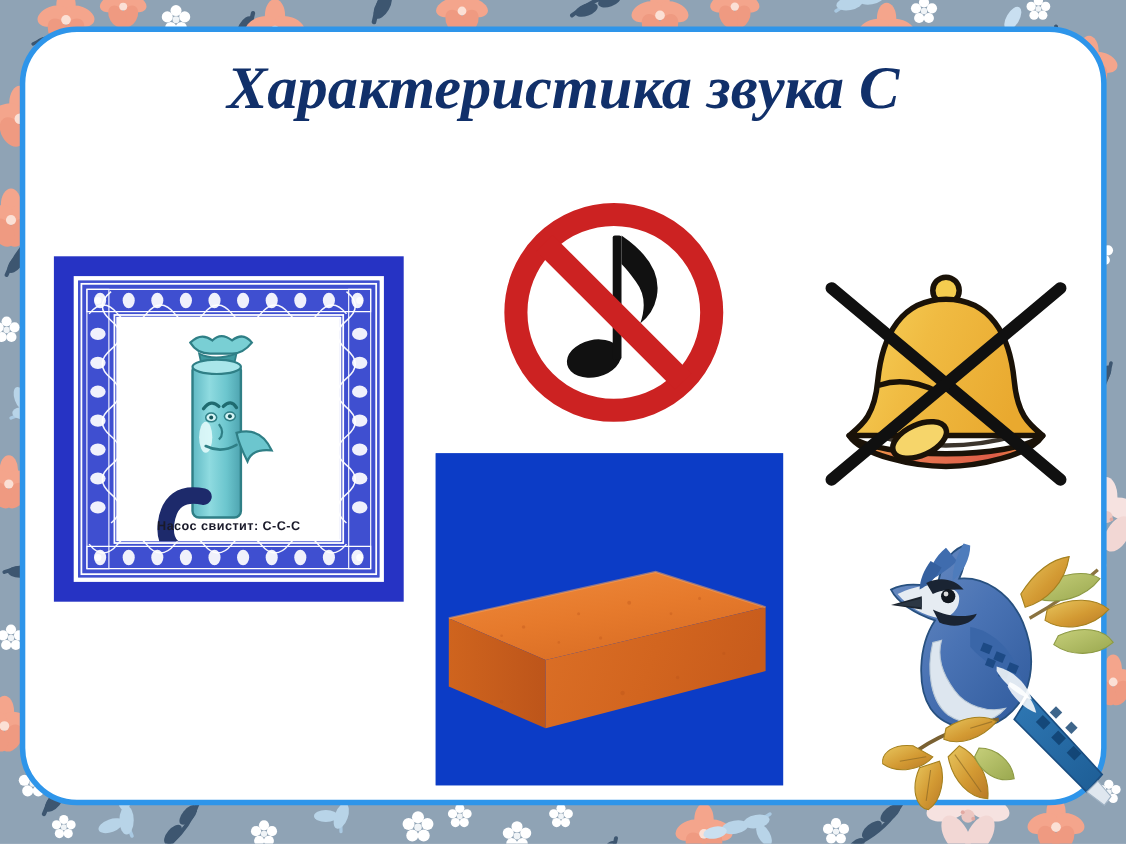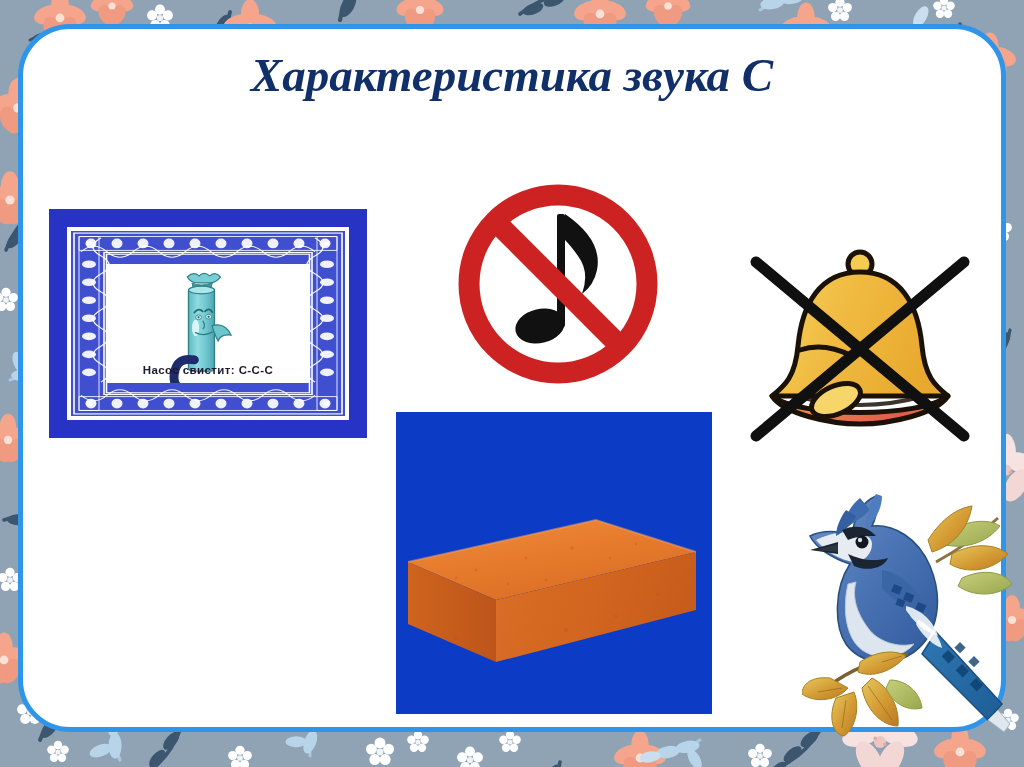--- a/index.html
+++ b/index.html
@@ -23,29 +23,29 @@
     box-sizing:border-box;
     z-index:1;
   }
 
   
   #title{
     position:absolute;left:0;top:48px;width:1024px;
     text-align:center;
     font-family:"Liberation Serif", serif;
     font-weight:bold;font-style:italic;
-    font-size:47px;letter-spacing:0px;
+    font-size:55px;letter-spacing:0px;
     color:#11306a;
     z-index:5;
     white-space:nowrap;
   }
 
   
   #pump-card{
-    position:absolute;left:49px;top:209px;width:318px;height:229px;z-index:4;
+    position:absolute;left:49px;top:233px;width:318px;height:314px;z-index:4;
     background:#2633c4;
   }
   #pump-card .frame-white{position:absolute;left:18px;top:18px;right:18px;bottom:18px;background:#ffffff;}
   #pump-card .frame-orn{position:absolute;left:22px;top:22px;right:22px;bottom:22px;background:#3f4fd0;}
   #pump-card .frame-orn svg{display:block;width:100%;height:100%;}
   #pump-card .frame-inner{position:absolute;left:58px;top:55px;right:58px;bottom:55px;background:#ffffff;}
   #pump-art{position:absolute;left:58px;top:55px;right:58px;bottom:55px;}
   #pump-art svg{display:block;width:100%;height:100%;}
   #pump-caption{
     position:absolute;left:0;right:0;bottom:62px;text-align:center;

